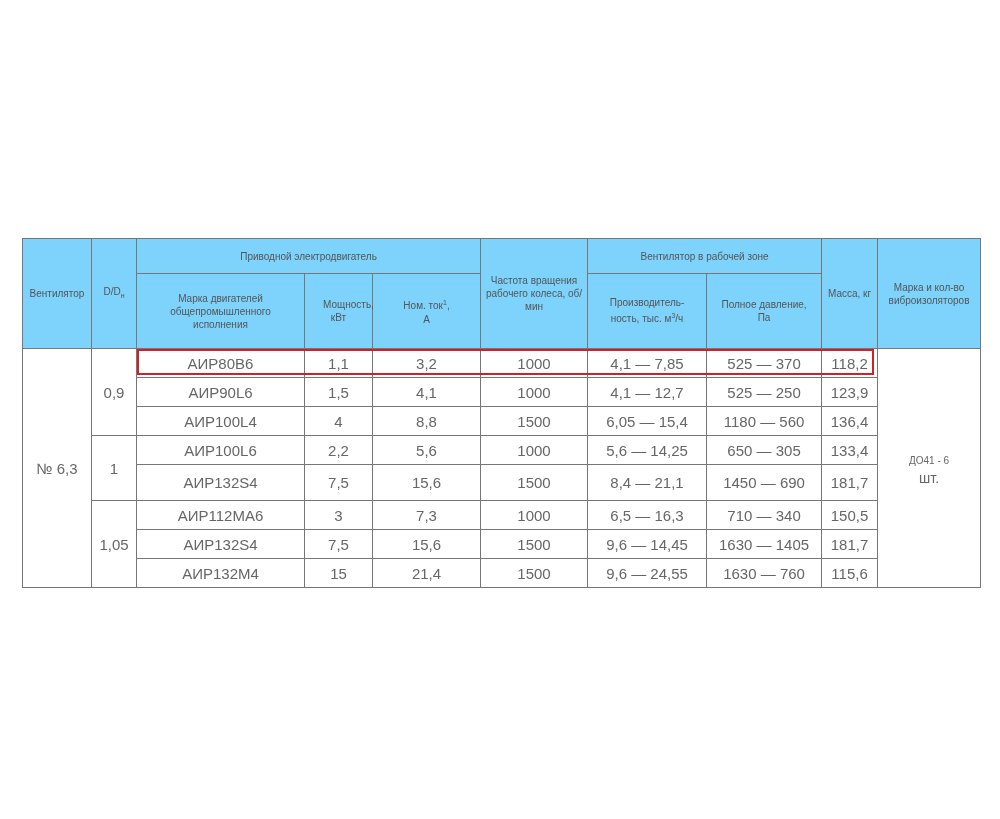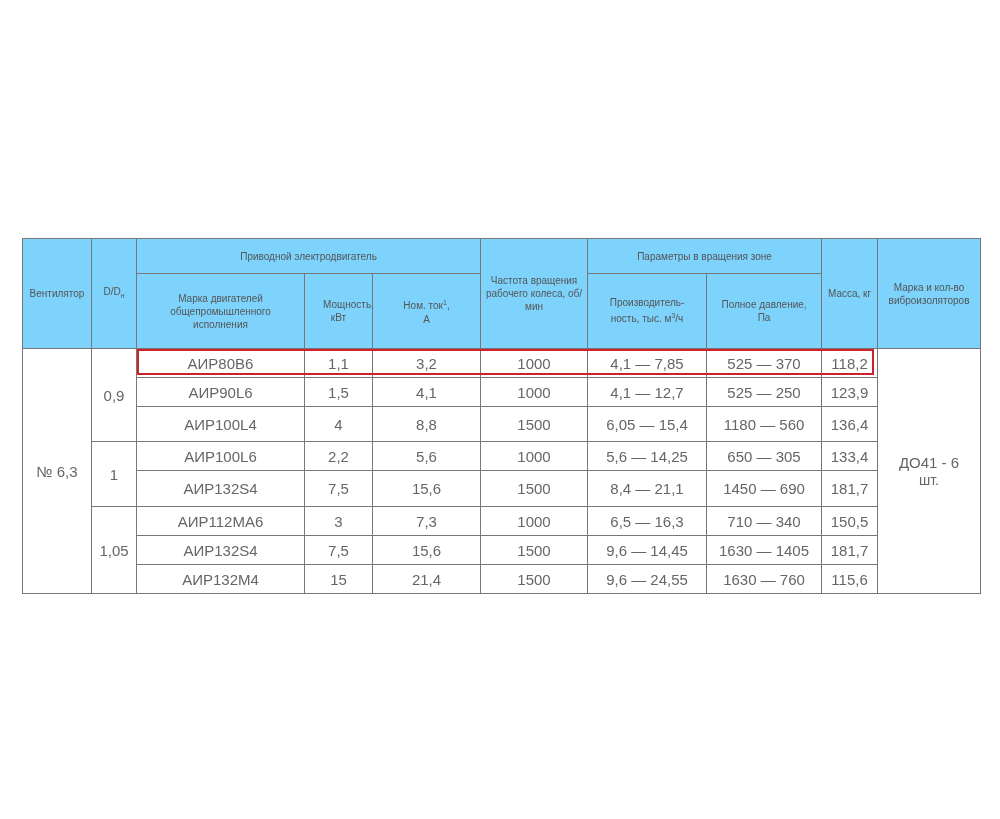--- a/index.html
+++ b/index.html
@@ -39,21 +39,21 @@
       <col style="width:115px">
     <col style="width:56px">
       <col style="width:103px">
   </colgroup>
   <thead>
     <tr style="height:35px">
       <th rowspan="2">Вентилятор</th>
       <th rowspan="2"><span>D/D</span><span class="sub">н</span></th>
       <th colspan="3">Приводной электродвигатель</th>
       <th rowspan="2">Частота вращения рабочего колеса, об/мин</th>
-      <th colspan="2">Параметры в вращения зоне</th>
+      <th colspan="2">Вентилятор в рабочей зоне</th>
       <th rowspan="2">Масса, кг</th>
       <th rowspan="2">Марка и кол-во виброизоляторов</th>
     </tr>
     <tr style="height:75px">
       <th style="padding:0 20px">Марка двигателей общепромышленного исполнения</th>
       <th style="padding:0 18px">Мощность, кВт</th>
       <th style="padding:0 28px"><span>Ном. ток</span><span class="sup">1</span><span>, А</span></th>
       <th style="padding:0 8px"><span>Производитель-ность, тыс. м</span><span class="sup">3</span><span>/ч</span></th>
       <th style="padding:0 8px">Полное давление, Па</th>
     </tr>
@@ -62,32 +62,32 @@
     <tr style="height:29px">
       <td rowspan="8">№ 6,3</td>
       <td rowspan="3">0,9</td>
       <td>АИР80В6</td>
       <td>1,1</td>
       <td>3,2</td>
       <td>1000</td>
       <td>4,1 — 7,85</td>
       <td>525 — 370</td>
       <td>118,2</td>
-      <td rowspan="8" class="small2"><span style="font-size:15px">ДО41 - 6</span><br><span style="font-size:14px">шт.</span></td>
+      <td rowspan="8" class="small2"><span style="font-size:10px">ДО41 - 6</span><br><span style="font-size:14px">шт.</span></td>
     </tr>
     <tr style="height:29px">
       <td>АИР90L6</td>
       <td>1,5</td>
       <td>4,1</td>
       <td>1000</td>
       <td>4,1 — 12,7</td>
       <td>525 — 250</td>
       <td>123,9</td>
     </tr>
-    <tr style="height:35px">
+    <tr style="height:29px">
       <td>АИР100L4</td>
       <td>4</td>
       <td>8,8</td>
       <td>1500</td>
       <td>6,05 — 15,4</td>
       <td>1180 — 560</td>
       <td>136,4</td>
     </tr>
     <tr style="height:29px">
       <td rowspan="2">1</td>

